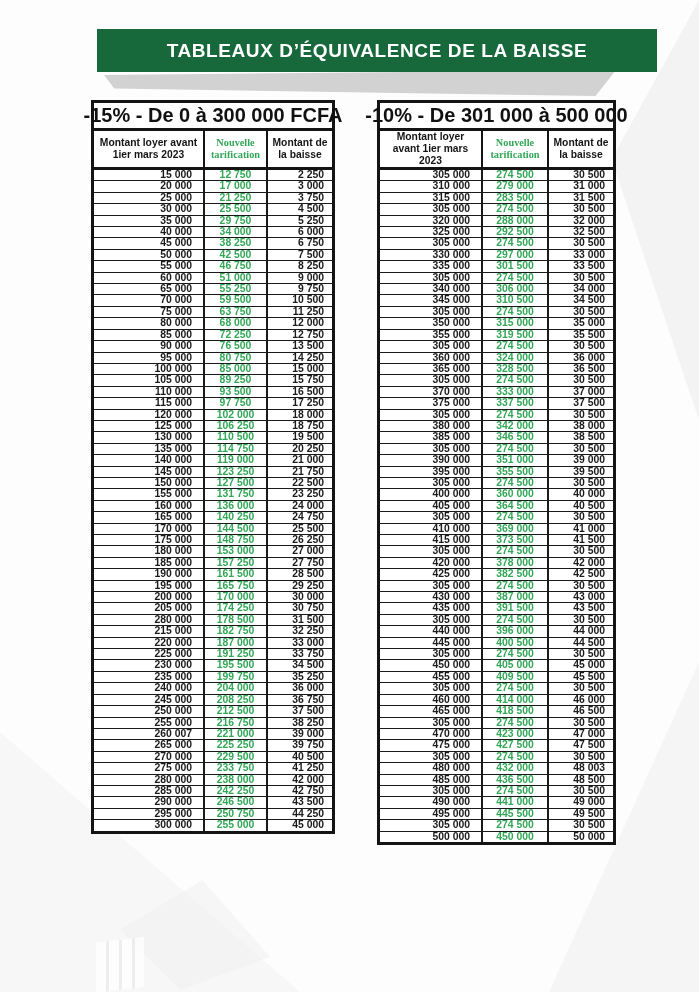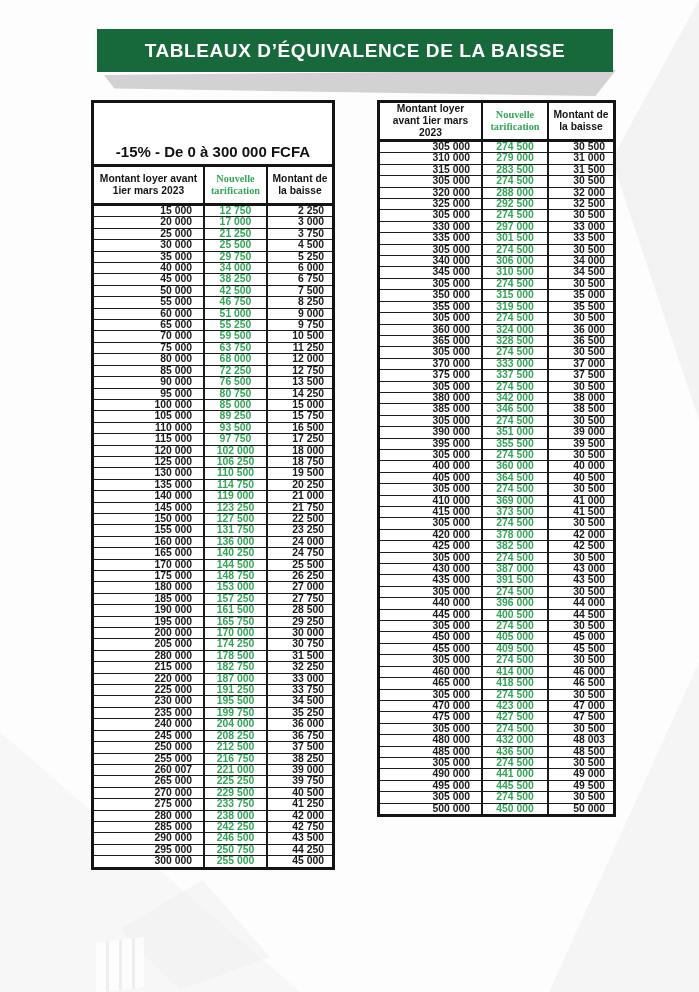--- a/index.html
+++ b/index.html
@@ -28,37 +28,37 @@
     left:120px; top:880px; width:150px; height:110px; background:#f1f1f1;
     clip-path:polygon(0 45%, 55% 0, 100% 70%, 40% 100%); opacity:.55;
   }
   
   .banner-shadow {
     position:absolute; left:104px; top:69px; width:512px; height:27px;
     background:var(--shadow-gray,#d2d2d2);
     clip-path:polygon(0 22%, 100% 4%, 96% 100%, 2% 72%);
   }
   .banner {
-    position:absolute; left:97px; top:29px; width:516px; height:43px;
+    position:absolute; left:97px; top:29px; width:560px; height:43px;
     background:var(--banner-green,#17693c);
     display:flex; align-items:center; justify-content:center;
     color:#ffffff; font-weight:700; font-size:19px; letter-spacing:.6px;
     z-index:2;
   }
   
   .eq-table {
     position:absolute; top:100px; background:#ffffff;
     border:3px solid #141414; z-index:1;
   }
   .eq-table.left  { left:91px;  width:238px; }
   .eq-table.right { left:377px; width:233px; }
   .t-title {
     height:25px; border-bottom:3px solid #141414;
     display:flex; align-items:center; justify-content:center;
-    font-weight:700; font-size:15px; color:#111; white-space:nowrap;margin-top:36px;
+    font-weight:700; font-size:20px; color:#111; white-space:nowrap;
   }
   table { border-collapse:collapse; width:100%; table-layout:fixed; }
   th {
     border-bottom:3px solid #141414; border-left:2px solid #141414;
     height:36px; font-size:10.3px; font-weight:700; line-height:1.15;
     color:#141414; text-align:center; padding:0 2px; vertical-align:middle;
   }
   th:first-child { border-left:none; }
   th.green { color:var(--accent-green,#33a757);font-family:Liberation Serif, serif; }
   td {
@@ -450,20 +450,21 @@
         <tr>
           <td class="c1">300 000</td>
           <td class="c2">255 000</td>
           <td class="c3">45 000</td>
         </tr>
       </tbody>
   </table>
 </section>
 
 <section class="eq-table right">
+  <div class="t-title">-10% - De 301 000 à 500 000</div>
   <table>
     <colgroup>
         <col class="c1">
         <col class="c2">
         <col class="c3">
       </colgroup>
     <thead>
       <tr>
         <th>Montant loyer avant 1ier mars 2023</th>
         <th class="green">Nouvelle tarification</th>

